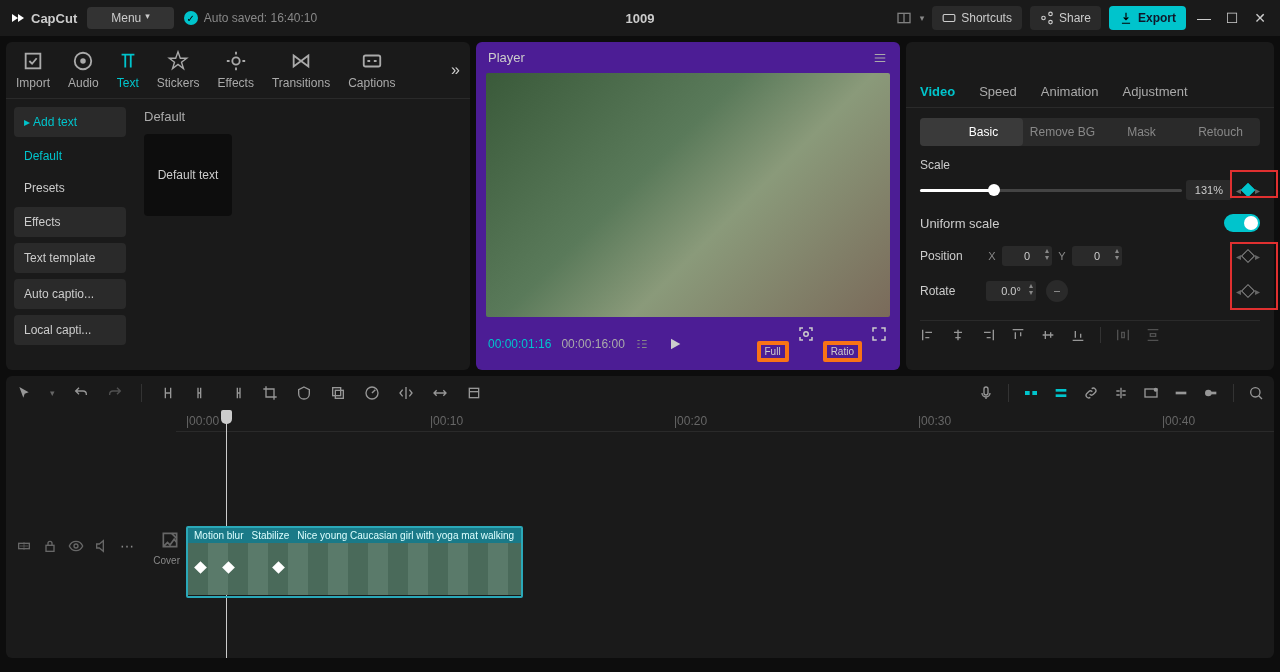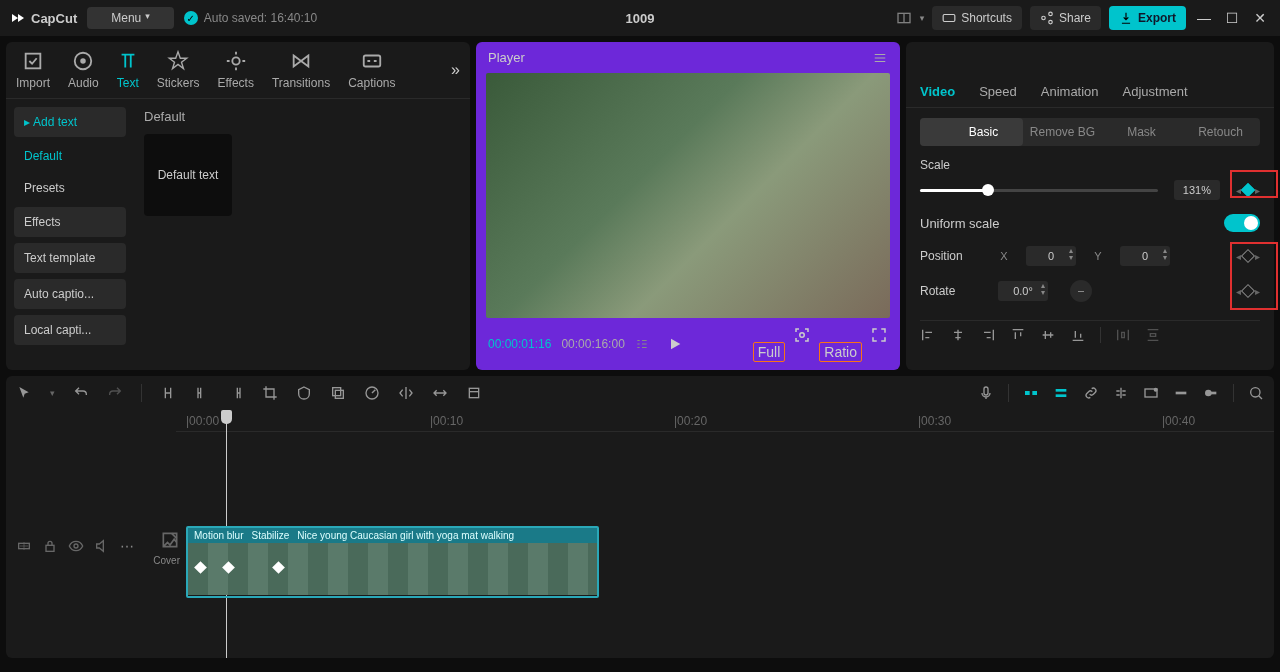--- a/index.html
+++ b/index.html
@@ -24,39 +24,39 @@
 .tabs-more { margin-left: auto; font-size: 16px; cursor: pointer; }
 .left-content { display: flex; flex: 1; }
 .sidebar { width: 128px; padding: 8px; display: flex; flex-direction: column; gap: 6px; }
 .side-btn { background: #2a2a2a; padding: 8px 10px; border-radius: 4px; text-align: left; font-size: 12px; white-space: nowrap; overflow: hidden; text-overflow: ellipsis; }
 .side-btn.highlight { color: #00c4cc; }
 .side-link { padding: 6px 10px; font-size: 12px; color: #00c4cc; }
 .side-link.plain { color: #ccc; }
 .content-area { flex: 1; padding: 10px; }
 .section-label { font-size: 13px; color: #aaa; margin-bottom: 10px; }
 .text-card { width: 88px; height: 82px; background: #0d0d0d; display: flex; align-items: center; justify-content: center; border-radius: 4px; font-size: 12px; }
-.player-panel { flex: 1; background: #6d28d9; border-radius: 6px; display: flex; flex-direction: column; }
+.player-panel { flex: 1; background: #4c1d95; border-radius: 6px; display: flex; flex-direction: column; }
 .player-head { display: flex; align-items: center; padding: 8px 12px; }
 .player-menu { margin-left: auto; cursor: pointer; }
 .preview { flex: 1; margin: 0 10px; background: #000 linear-gradient(135deg, #3a5a3a 0%, #5a7a5a 40%, #8a9a7a 60%, #7a6a5a 100%); position: relative; border-radius: 2px; }
 .player-ctrl { display: flex; align-items: center; padding: 8px 12px; gap: 10px; }
 .time-cur { color: #00c4cc; font-size: 12px; }
 .time-tot { color: #aaa; font-size: 12px; }
 .play-ic { margin-left: 8px; }
 .player-right { margin-left: auto; display: flex; gap: 8px; }
-.pbox { border: 1px solid #f97316; padding: 1px 4px; font-size: 14px; border-radius: 2px; margin-top: 16px; }
+.pbox { border: 4px solid #f97316; padding: 1px 4px; font-size: 10px; border-radius: 2px; margin-top: 16px; }
 .right-panel { width: 368px; background: #1a1a1a; border-radius: 6px; display: flex; flex-direction: column; }
 .rtabs { display: flex; padding: 8px 14px; gap: 24px; border-bottom: 1px solid #2a2a2a; margin-top: 34px; }
 .rtab { font-size: 13px; color: #aaa; cursor: pointer; }
 .rtab.active { color: #00c4cc; font-weight: 600; }
 .subtabs { display: flex; margin: 10px 14px 0; background: #2a2a2a; border-radius: 4px; }
 .subtab { flex: 1; text-align: center; padding: 7px 0; font-size: 12px; color: #888; cursor: pointer; }
 .subtab.active { background: #3a3a3a; color: #fff; border-radius: 4px; padding-left: 24px; }
 .props { padding: 12px 14px; display: flex; flex-direction: column; gap: 14px; position: relative; }
-.prop-row { display: flex; align-items: center; gap: 16px; }
+.prop-row { display: flex; align-items: center; gap: 4px; }
 .prop-label { font-size: 12px; color: #ccc; width: 62px; }
 .slider-track { flex: 1; height: 3px; background: #444; position: relative; border-radius: 2px; }
 .slider-fill { position: absolute; left: 0; height: 100%; background: #fff; border-radius: 2px; }
 .slider-thumb { position: absolute; top: -5px; width: 12px; height: 12px; background: #fff; border-radius: 50%; }
 .val-box { background: #2a2a2a; padding: 4px 8px; border-radius: 3px; font-size: 11px; min-width: 46px; text-align: center; }
 .kf-group { display: flex; align-items: center; gap: 2px; }
 .kf-arrow { color: #666; font-size: 10px; cursor: pointer; }
 .kf-diamond { width: 10px; height: 10px; transform: rotate(45deg); border: 1px solid #888; cursor: pointer; }
 .kf-diamond.active { background: #00c4cc; border-color: #00c4cc; }
 .redbox { position: absolute; border: 2px solid #e03030; pointer-events: none; }
@@ -74,21 +74,21 @@
 .timeline { background: #1a1a1a; margin: 0 6px 6px; border-radius: 0 0 6px 6px; height: 248px; position: relative; overflow: hidden; }
 .ruler { height: 22px; position: relative; margin-left: 170px; border-bottom: 1px solid #2a2a2a; }
 .ruler-tick { position: absolute; top: 4px; font-size: 12px; color: #666; }
 .playhead { position: absolute; top: 0; bottom: 0; width: 1px; background: #ccc; left: 220px; }
 .playhead::before { content: ''; position: absolute; top: 0; left: -5px; width: 11px; height: 14px; background: #ccc; border-radius: 2px 2px 5px 5px; }
 .track-area { position: relative; height: 200px; }
 .cover-col { position: absolute; left: 138px; top: 98px; width: 36px; text-align: right; }
 .cover-ic { width: 20px; height: 20px; margin: 0 auto 2px; opacity: 0.7; }
 .cover-lbl { font-size: 10px; color: #888; }
 .left-icons { position: absolute; left: 10px; top: 106px; display: flex; gap: 10px; }
-.clip { position: absolute; left: 180px; top: 94px; width: 413px; height: 72px; border: 2px solid #2aa8b8; border-radius: 2px; overflow: hidden; }
+.clip { position: absolute; left: 180px; top: 94px; width: 337px; height: 72px; border: 2px solid #2aa8b8; border-radius: 2px; overflow: hidden; }
 .clip-head { background: #1a7a88; font-size: 10px; padding: 2px 6px; display: flex; gap: 8px; color: #dff; white-space: nowrap; overflow: hidden; }
 .clip-body { height: 52px; background: repeating-linear-gradient(90deg, #4a6a5a 0, #4a6a5a 20px, #5a7a6a 20px, #5a7a6a 40px); position: relative; }
 .clip-kf { position: absolute; top: 20px; width: 9px; height: 9px; background: #fff; transform: rotate(45deg); }
 svg { fill: currentColor; }
 </style>
 </head>
 <body>
 
 <div class="top-bar">
   <div class="logo">

